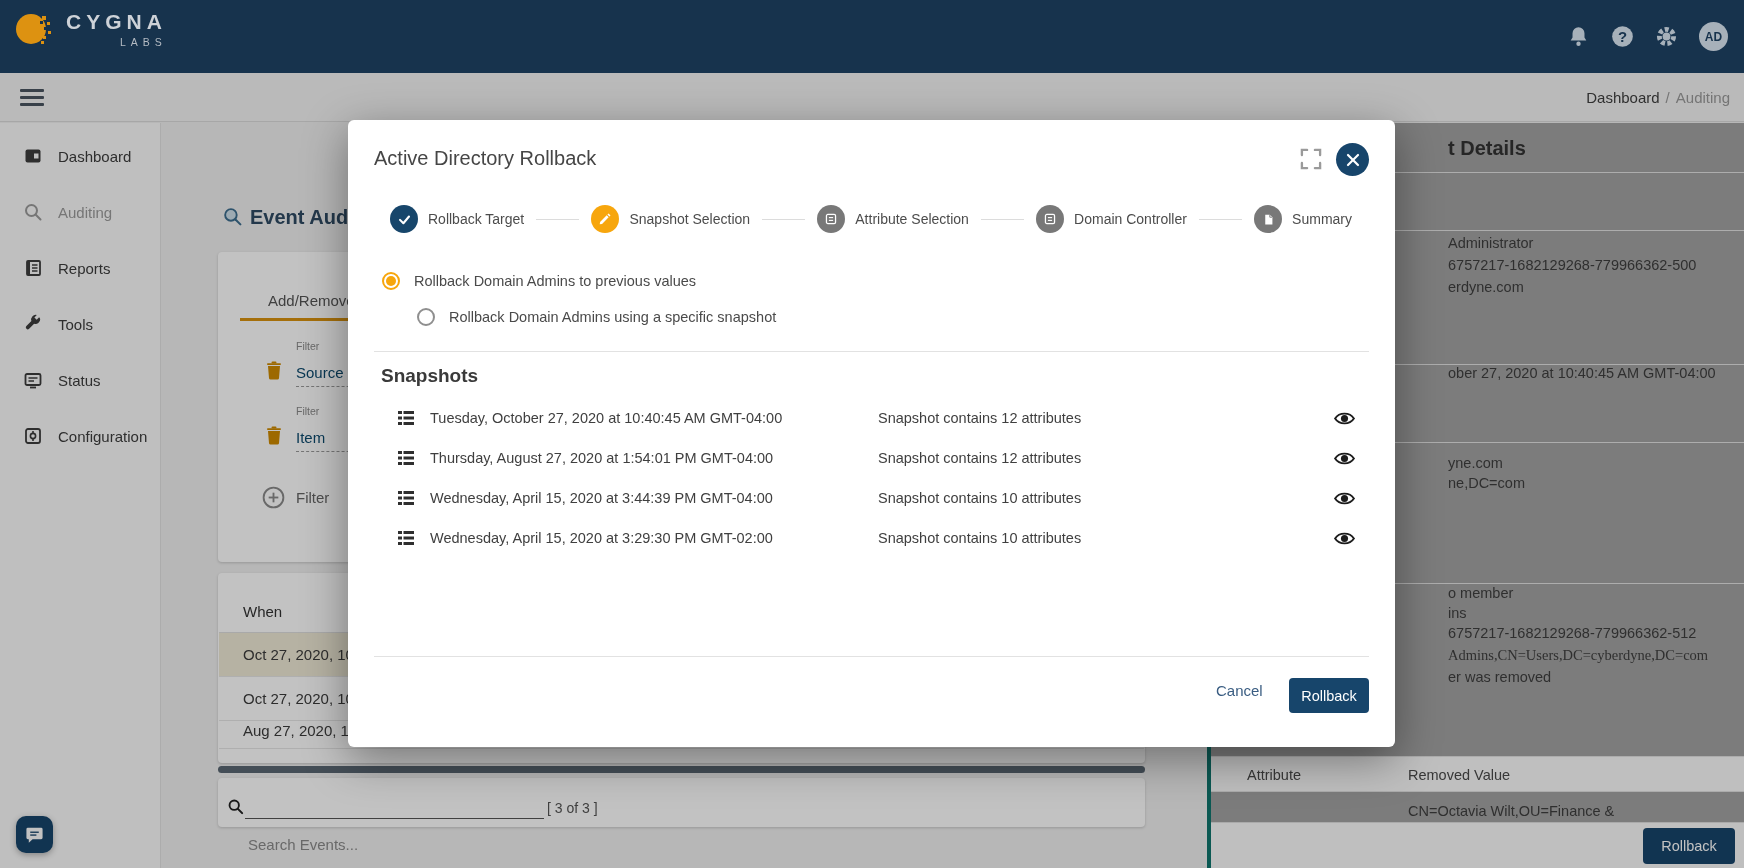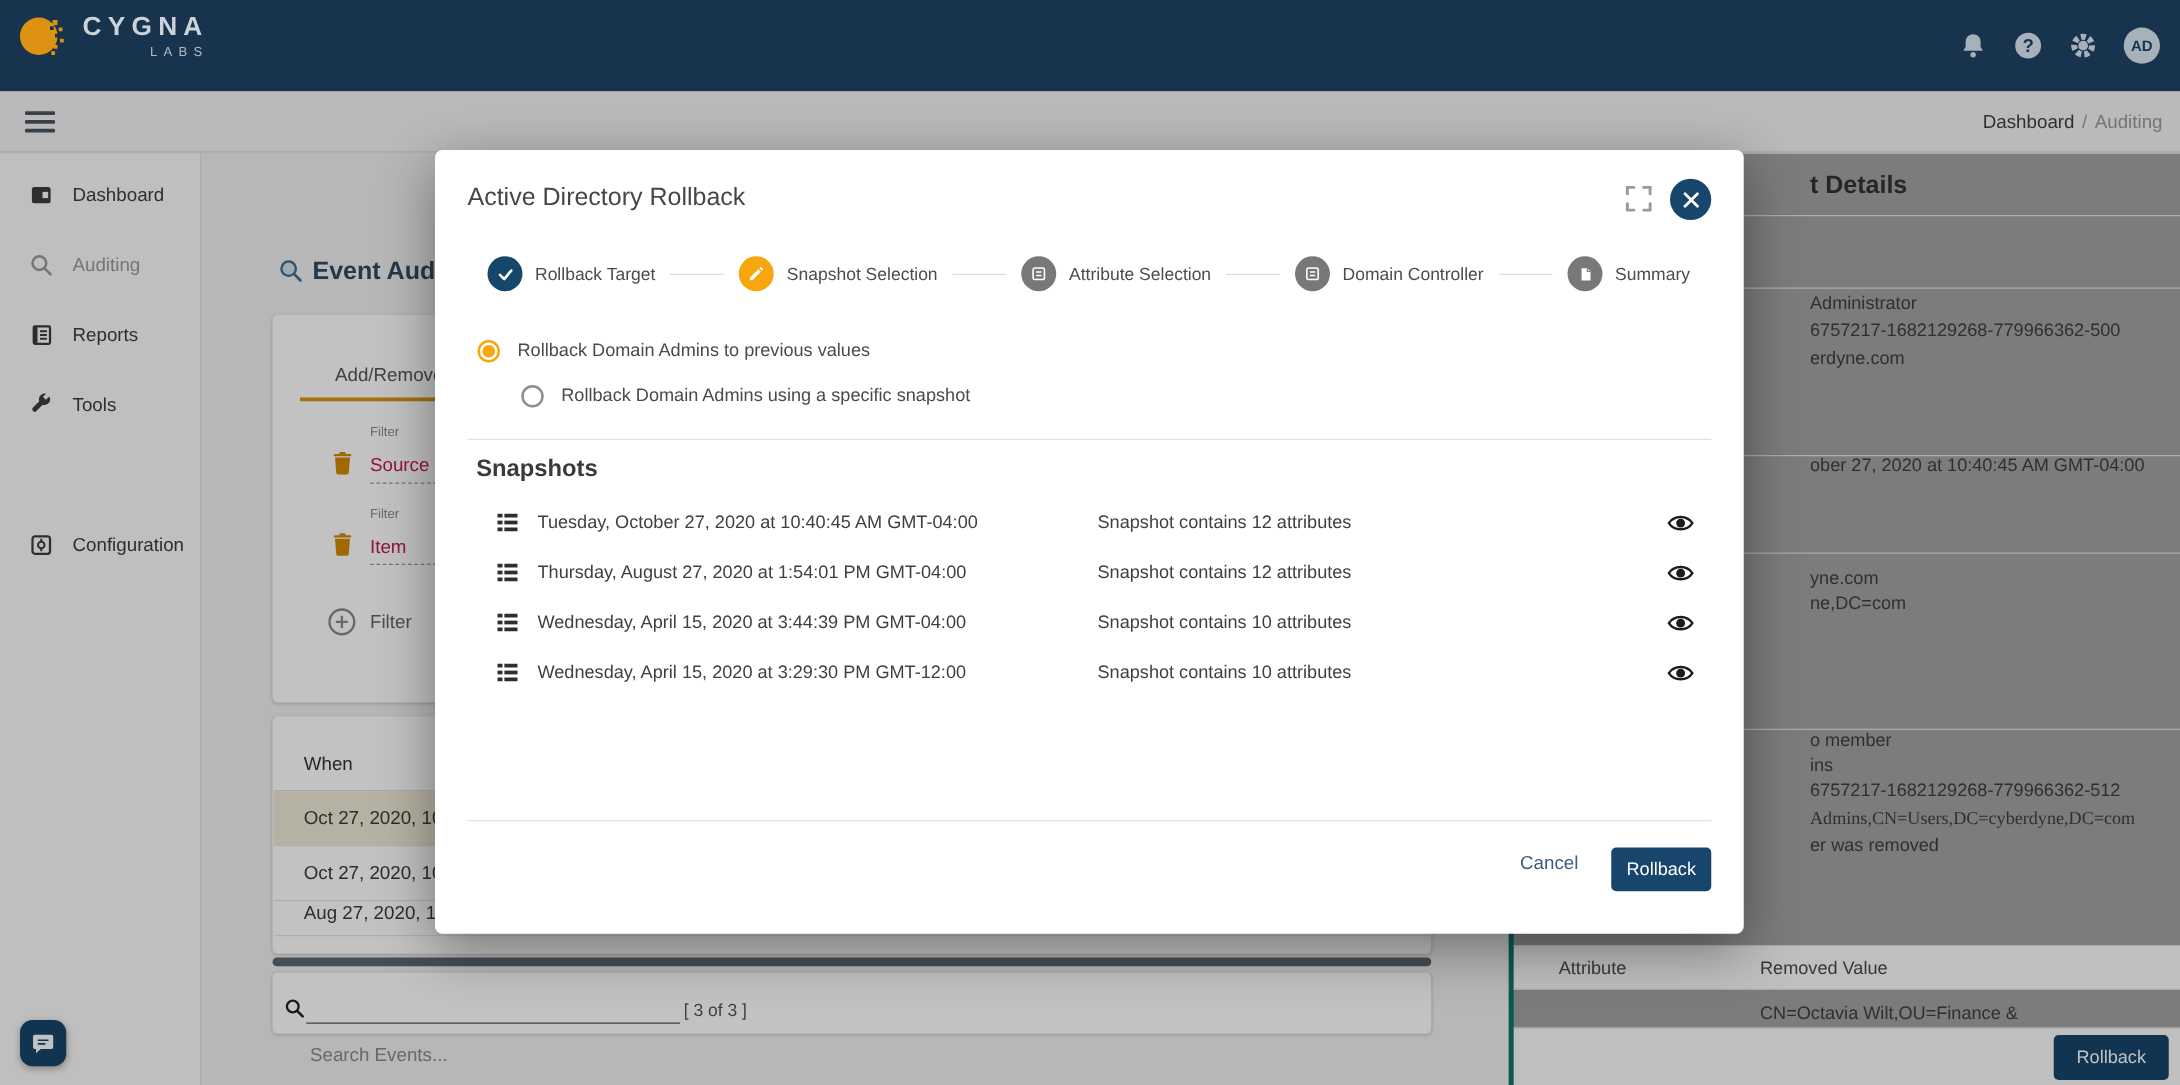--- a/index.html
+++ b/index.html
@@ -31,21 +31,21 @@
   .side-item .sicon { width:20px; height:20px; margin-left:23px; flex:none; }
   .side-item .slabel { margin-left:15px; font-size:15px; }
   .side-item.muted { color:#9b9b9b; }
 
   
   .card { position:absolute; background:#fff; border-radius:4px; box-shadow:0 1px 3px rgba(0,0,0,0.18); }
   .page-title { position:absolute; left:250px; top:206px; font-size:20px; font-weight:600; color:#2e4a63; white-space:nowrap; }
   .tab-label { position:absolute; left:268px; top:292px; font-size:15px; color:#555; white-space:nowrap; }
   .tab-underline { position:absolute; left:240px; top:318px; width:172px; height:3px; background:#d9920f; }
   .f-label { position:absolute; font-size:10.5px; color:#8a8a8a; }
-  .f-value { position:absolute; font-size:15px; color:#be185d; }
+  .f-value { position:absolute; font-size:15px; color:#0c4a6e; }
   .f-dash { position:absolute; width:165px; border-bottom:1px dashed #9a9a9a; }
   .ticon { position:absolute; width:20px; height:20px; color:#cf8a00; cursor:pointer; }
 
   .when-head { position:absolute; left:243px; top:603px; font-size:15px; color:#333; }
   .ev-row { position:absolute; left:219px; width:925px; height:44px; display:flex; align-items:center; border-bottom:1px solid #e6e6e6; font-size:15px; color:#3c3c3c; cursor:pointer; }
   .ev-row .ev-text { margin-left:24px; white-space:nowrap; }
   .hscroll { position:absolute; left:218px; top:766px; width:927px; height:7px; background:#5a6773; border-radius:4px; cursor:pointer; }
   .search-input { border:none; outline:none; background:transparent; font-size:15px; color:#555; width:290px; font-family:"Liberation Sans", sans-serif; }
   .search-input::placeholder { color:#8a8a8a; }
   .counter { position:absolute; left:547px; top:800px; font-size:14px; color:#555; }
@@ -171,20 +171,29 @@
           <line x1="9" y1="10" x2="14.5" y2="10" stroke="currentColor" stroke-width="1.5"></line>
           <line x1="9" y1="13" x2="14.5" y2="13" stroke="currentColor" stroke-width="1.5"></line>
         </svg>
       <span class="slabel">Reports</span>
     </div>
     <div class="side-item" style="top:181px;">
       <svg class="sicon" viewBox="0 0 20 20">
           <path fill="currentColor" d="M17.2 5.3a4.6 4.6 0 0 1-6.1 4.4l-5 5a1.9 1.9 0 1 1-2.7-2.7l5-5A4.6 4.6 0 0 1 13.8 1l-2.4 2.4 2.3 2.3 2.4-2.4c.7.6 1.1 1.2 1.1 2z"></path>
         </svg>
       <span class="slabel">Tools</span>
+    </div>
+    <div class="side-item" style="top:237px;">
+      <svg class="sicon" viewBox="0 0 20 20">
+          <rect x="2.5" y="4" width="15" height="11" rx="1.5" fill="none" stroke="currentColor" stroke-width="1.8"></rect>
+          <line x1="5.5" y1="8" x2="14.5" y2="8" stroke="currentColor" stroke-width="1.5"></line>
+          <line x1="5.5" y1="11" x2="11" y2="11" stroke="currentColor" stroke-width="1.5"></line>
+          <line x1="7" y1="17.5" x2="13" y2="17.5" stroke="currentColor" stroke-width="1.8"></line>
+        </svg>
+      <span class="slabel">Status</span>
     </div>
     <div class="side-item" style="top:293px;">
       <svg class="sicon" viewBox="0 0 20 20">
           <rect x="3" y="3" width="14" height="14" rx="2" fill="none" stroke="currentColor" stroke-width="1.8"></rect>
           <circle cx="10" cy="10" r="2.6" fill="none" stroke="currentColor" stroke-width="1.6"></circle>
           <line x1="10" y1="5" x2="10" y2="7" stroke="currentColor" stroke-width="1.6"></line>
           <line x1="10" y1="13" x2="10" y2="15" stroke="currentColor" stroke-width="1.6"></line>
         </svg>
       <span class="slabel">Configuration</span>
     </div>
@@ -424,21 +433,21 @@
     </div>
     <div class="snap-row" style="top:399px;">
       <svg class="snap-licon" viewBox="0 0 20 20">
           <rect x="2" y="3" width="4" height="3" fill="currentColor"></rect>
           <rect x="7.5" y="3" width="10.5" height="3" fill="currentColor"></rect>
           <rect x="2" y="8.5" width="4" height="3" fill="currentColor"></rect>
           <rect x="7.5" y="8.5" width="10.5" height="3" fill="currentColor"></rect>
           <rect x="2" y="14" width="4" height="3" fill="currentColor"></rect>
           <rect x="7.5" y="14" width="10.5" height="3" fill="currentColor"></rect>
         </svg>
-      <span class="snap-date">Wednesday, April 15, 2020 at 3:29:30 PM GMT-12:00</span>
+      <span class="snap-date">Wednesday, April 15, 2020 at 3:29:30 PM GMT-02:00</span>
       <span class="snap-info">Snapshot contains 10 attributes</span>
       <svg class="snap-eye" viewBox="0 0 22 22">
           <path d="M2 11C6 4.8 16 4.8 20 11 16 17.2 6 17.2 2 11z" fill="none" stroke="currentColor" stroke-width="1.8"></path>
           <circle cx="11" cy="11" r="3.4" fill="currentColor"></circle>
         </svg>
     </div>
 
     <div class="m-divider" style="top:536px;"></div>
     <button class="m-cancel">Cancel</button>
     <button class="btn-navy m-rollback">Rollback</button>

